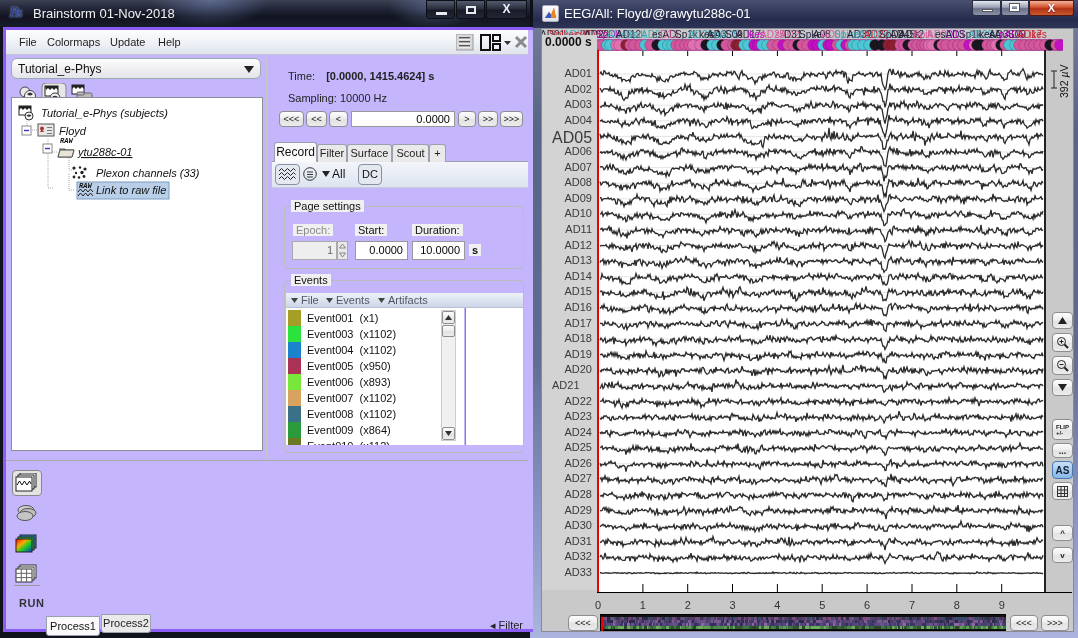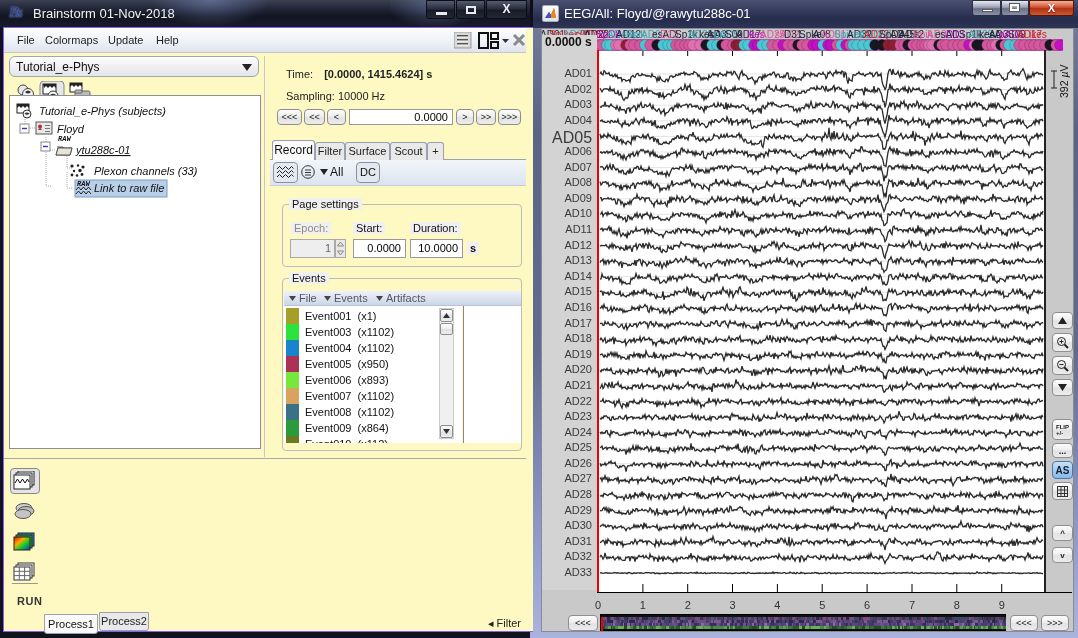--- a/index.html
+++ b/index.html
@@ -22,21 +22,21 @@
      <div class="abs" style="left:426px;top:0;width:29px;height:19px;background:linear-gradient(180deg,#555b6e,#2a2e3e 45%,#181b27 55%,#232736);border:1px solid #0c0e15;border-radius:0 0 3px 3px;">
         <div class="abs" style="left:9px;top:11px;width:11px;height:3px;background:#e8eaf0"></div>
       </div>
      <div class="abs" style="left:456px;top:0;width:29px;height:19px;background:linear-gradient(180deg,#555b6e,#2a2e3e 45%,#181b27 55%,#232736);border:1px solid #0c0e15;border-radius:0 0 3px 3px;">
         <div class="abs" style="left:9px;top:5px;width:10px;height:8px;border:2px solid #e8eaf0"></div>
       </div>
      <div class="abs" style="left:486px;top:0;width:41px;height:19px;background:linear-gradient(180deg,#555b6e,#2a2e3e 45%,#181b27 55%,#232736);border:1px solid #0c0e15;border-radius:0 0 3px 3px;color:#eef0f5;font-weight:bold;font-size:12px;text-align:center;line-height:17px">X</div>
   </div>
 
   <div class="abs" style="left:0;top:27px;width:530px;height:611px;background:#10121c;">
-    <div class="abs" style="left:3px;top:0px;width:620px;height:605px;background:#fef9c3;border:1px solid #8b5cf6;">
+    <div class="abs" style="left:3px;top:0px;width:620px;height:605px;background:#c4b5fd;border:3px solid #8b5cf6;">
 
       <div class="abs" style="left:0;top:0;width:522px;height:25px;background:linear-gradient(180deg,#fdfdfe,#eef1f6 55%,#dfe3ec);border-bottom:1px solid #c2c6d0;">
         <span class="abs" style="left:13px;top:6px;font-size:11px;color:#222">File</span>
         <span class="abs" style="left:41px;top:6px;font-size:11px;color:#222">Colormaps</span>
         <span class="abs" style="left:104px;top:6px;font-size:11px;color:#222">Update</span>
         <span class="abs" style="left:152px;top:6px;font-size:11px;color:#222">Help</span>
         <svg class="abs" style="left:450px;top:4px" width="18" height="17">
             <rect x="0" y="0" width="17" height="16" fill="#d8d8d8" stroke="#999"></rect>
             <g stroke="#555" stroke-width="2">
               <line x1="3" y1="4" x2="14" y2="4"></line>
@@ -621,21 +621,21 @@
 <div class="abs" style="left:552px;top:222.9px;width:40px;text-align:right;font-size:11px;color:#3a3a3a">AD11</div>
 <div class="abs" style="left:552px;top:238.5px;width:40px;text-align:right;font-size:11px;color:#3a3a3a">AD12</div>
 <div class="abs" style="left:552px;top:254.1px;width:40px;text-align:right;font-size:11px;color:#3a3a3a">AD13</div>
 <div class="abs" style="left:552px;top:269.7px;width:40px;text-align:right;font-size:11px;color:#3a3a3a">AD14</div>
 <div class="abs" style="left:552px;top:285.3px;width:40px;text-align:right;font-size:11px;color:#3a3a3a">AD15</div>
 <div class="abs" style="left:552px;top:300.9px;width:40px;text-align:right;font-size:11px;color:#3a3a3a">AD16</div>
 <div class="abs" style="left:552px;top:316.5px;width:40px;text-align:right;font-size:11px;color:#3a3a3a">AD17</div>
 <div class="abs" style="left:552px;top:332.1px;width:40px;text-align:right;font-size:11px;color:#3a3a3a">AD18</div>
 <div class="abs" style="left:552px;top:347.7px;width:40px;text-align:right;font-size:11px;color:#3a3a3a">AD19</div>
 <div class="abs" style="left:552px;top:363.3px;width:40px;text-align:right;font-size:11px;color:#3a3a3a">AD20</div>
-<div class="abs" style="left:552px;top:378.9px;width:40px;text-align:right;font-size:11px;color:#3a3a3a">AD21</div>
+<div class="abs" style="left:552px;top:378.9px;width:40px;font-size:11px;color:#3a3a3a">AD21</div>
 <div class="abs" style="left:552px;top:394.5px;width:40px;text-align:right;font-size:11px;color:#3a3a3a">AD22</div>
 <div class="abs" style="left:552px;top:410.1px;width:40px;text-align:right;font-size:11px;color:#3a3a3a">AD23</div>
 <div class="abs" style="left:552px;top:425.7px;width:40px;text-align:right;font-size:11px;color:#3a3a3a">AD24</div>
 <div class="abs" style="left:552px;top:441.3px;width:40px;text-align:right;font-size:11px;color:#3a3a3a">AD25</div>
 <div class="abs" style="left:552px;top:456.8px;width:40px;text-align:right;font-size:11px;color:#3a3a3a">AD26</div>
 <div class="abs" style="left:552px;top:472.4px;width:40px;text-align:right;font-size:11px;color:#3a3a3a">AD27</div>
 <div class="abs" style="left:552px;top:488.0px;width:40px;text-align:right;font-size:11px;color:#3a3a3a">AD28</div>
 <div class="abs" style="left:552px;top:503.6px;width:40px;text-align:right;font-size:11px;color:#3a3a3a">AD29</div>
 <div class="abs" style="left:552px;top:519.2px;width:40px;text-align:right;font-size:11px;color:#3a3a3a">AD30</div>
 <div class="abs" style="left:552px;top:534.8px;width:40px;text-align:right;font-size:11px;color:#3a3a3a">AD31</div>

